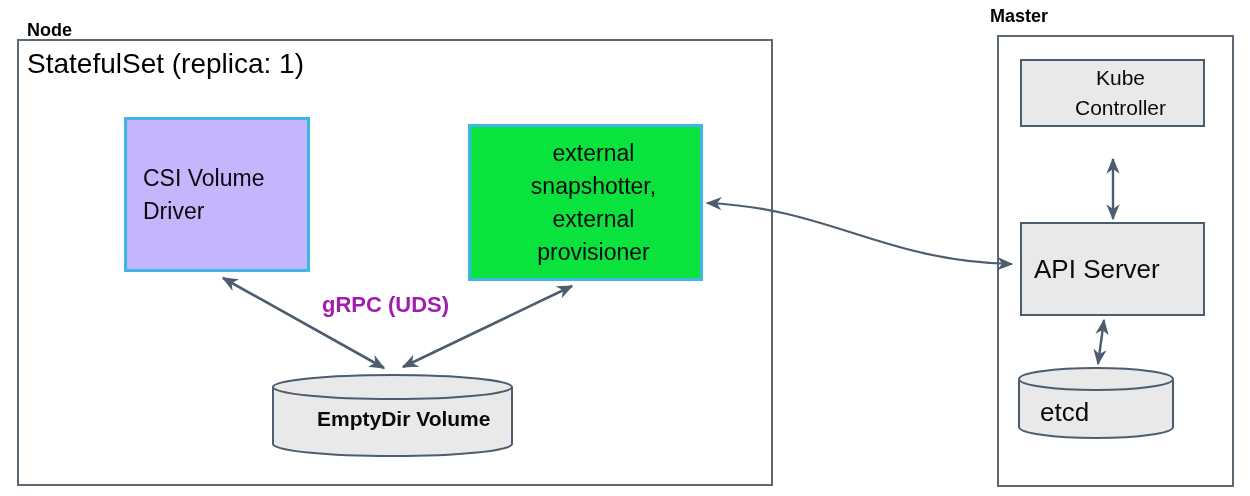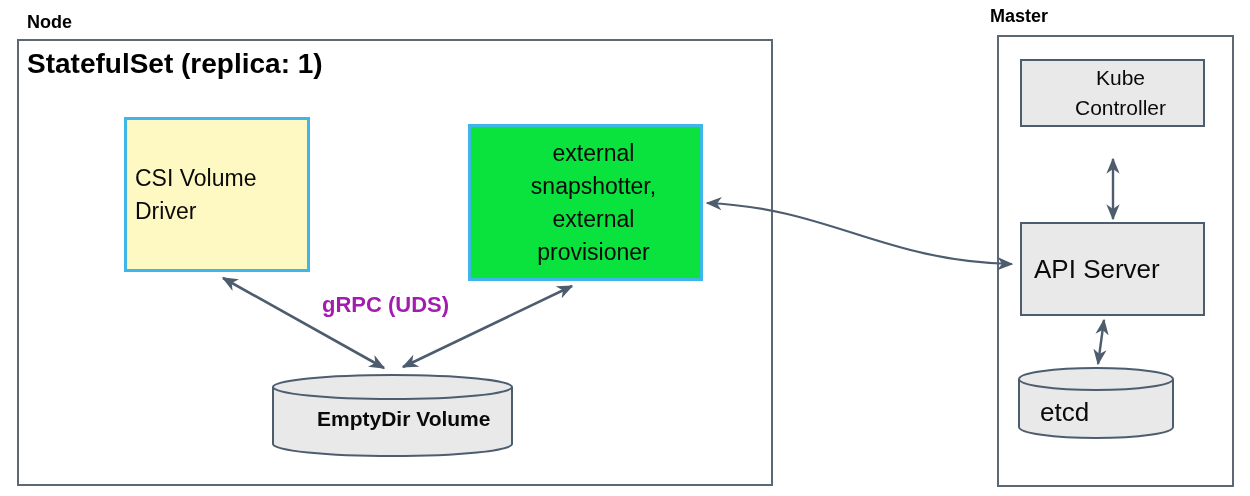--- a/index.html
+++ b/index.html
@@ -23,36 +23,36 @@
   .outer-box{
     position:absolute;
     border:2px solid #5c6874;
     background:#fff;
     box-sizing:border-box;
     z-index:1;
   }
 
   .ss-title{
     position:absolute;
-    font-size:28px;font-weight:700;color:#000;
+    font-size:28px;font-weight:400;color:#000;
     z-index:3;
   }
 
   
   .comp-box{
     position:absolute;
     box-sizing:border-box;
     border:3px solid #3eb7e8;
     display:flex;flex-direction:column;justify-content:center;
     padding-left:16px;
     font-size:23px;line-height:33px;font-weight:400;color:#0a0a0a;
     z-index:2;
   }
   .comp-box span{display:block;}
-  .csi-box{background:#fef9c3;padding-left:8px;}
+  .csi-box{background:#c4b5fd;}
   .sidecar-box{background:#0ae23e;}
 
   
   .gray-box{
     position:absolute;
     box-sizing:border-box;
     background:#e9e9e9;
     border:2px solid #4d5d6e;
     display:flex;flex-direction:column;justify-content:center;
     padding-left:16px;
@@ -85,21 +85,21 @@
     position:absolute;left:0;top:0;
     z-index:2;
     pointer-events:none;
   }
 </style>
 </head>
 <body>
 
 <div class="canvas">
 
-  <div class="section-title" style="left:27px;top:12px;">Node</div>
+  <div class="section-title" style="left:27px;top:20px;">Node</div>
 
   <div class="outer-box" style="left:17px;top:39px;width:756px;height:447px;"></div>
 
   <div class="ss-title" style="left:27px;top:48px;">StatefulSet (replica: 1)</div>
 
   <div class="comp-box csi-box" style="left:124px;top:117px;width:186px;height:155px;">
     <span>CSI Volume</span>
     <span>Driver</span>
   </div>
 

